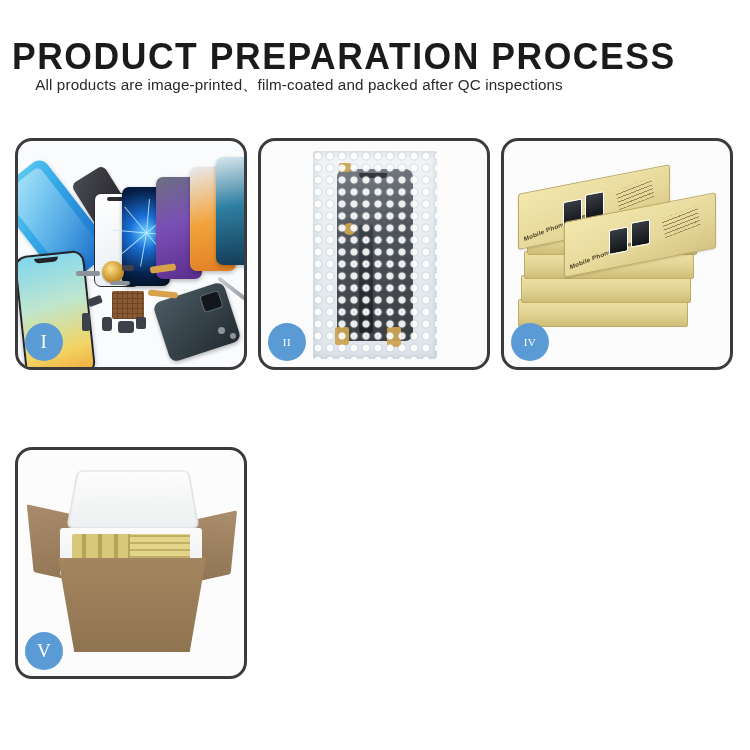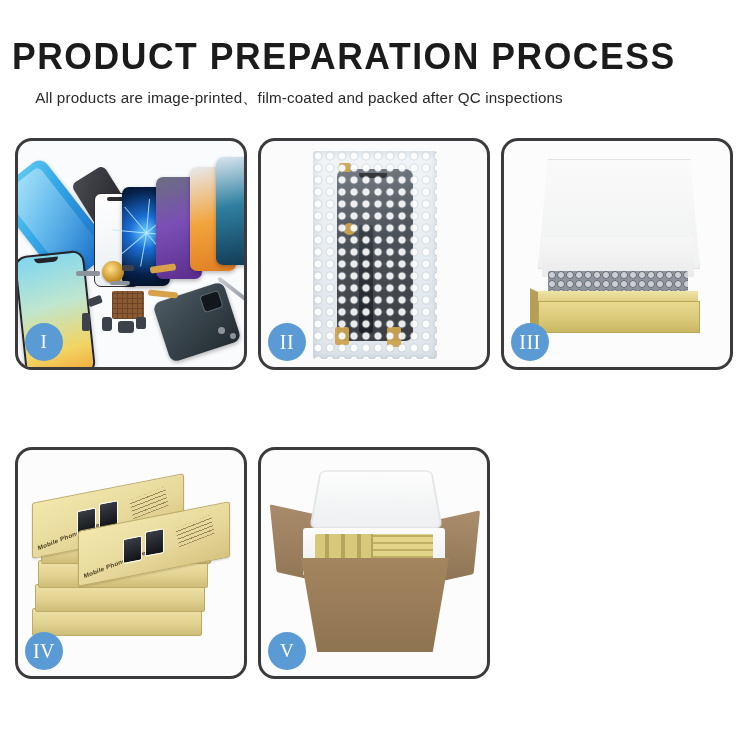--- a/index.html
+++ b/index.html
@@ -11,21 +11,21 @@
   .page{width:598px;height:750px;position:relative;background:#fff;}
 
   
   .header{padding-top:38px;text-align:center;}
   .title{
     font-size:37px;font-weight:700;letter-spacing:1.6px;
     color:#1b1b1b;line-height:1;white-space:nowrap;
     transform:scaleX(.96);
   }
   .subtitle{
-    margin-top:13px;font-size:15.2px;font-weight:400;
+    font-size:15.2px;font-weight:400;
     color:#2a2a2a;letter-spacing:.15px;white-space:nowrap;
   }
 
   
   .grid{
     position:absolute;left:15px;top:138px;
     width:720px;height:540px;
     display:grid;grid-template-columns:repeat(3,232px);
     grid-template-rows:repeat(2,232px);
     column-gap:11px;row-gap:77px;
@@ -35,21 +35,21 @@
     background:#fdfdfd;overflow:hidden;box-sizing:border-box;
   }
   .panel .scene{position:absolute;inset:0;overflow:hidden;}
   .badge{
     position:absolute;left:7px;bottom:6px;width:38px;height:38px;
     border-radius:50%;background:#5b9bd5;color:#fff;
     display:flex;align-items:center;justify-content:center;
     font-family:"Liberation Serif","DejaVu Serif",serif;
     font-size:19px;letter-spacing:.5px;z-index:40;
   }
-  .badge.narrow{font-size:20px;}
+  .badge.narrow{font-size:11px;}
 
   
   .p1{background:#fafbfc;}
   .ph{position:absolute;border-radius:9px;}
   .ph.blue1{
     left:4px;top:22px;width:62px;height:118px;
     background:linear-gradient(150deg,#6fd7f4 0%,#36a9e8 40%,#1566c4 100%);
     transform:rotate(-38deg);border-radius:10px;
     box-shadow:0 2px 4px rgba(0,0,0,.2);
   }
@@ -356,31 +356,20 @@
           <div class="flexcable"></div>
           <div class="tab" style="left:26px;top:12px;width:12px;height:9px;"></div>
           <div class="tab" style="left:30px;top:72px;width:13px;height:12px;border-radius:50%;"></div>
           <div class="tab" style="left:22px;top:176px;width:14px;height:18px;"></div>
           <div class="tab" style="left:74px;top:176px;width:14px;height:20px;"></div>
         </div>
       </div>
       <div class="badge narrow">II</div>
     </div>
 
-    <div class="panel p3">
-      <div class="scene">
-        <div class="box3-lid"></div>
-        <div class="box3-inner-foam"></div>
-        <div class="box3-bubble"></div>
-        <div class="box3-sideL"></div>
-        <div class="box3-rim"></div>
-        <div class="box3-front"></div>
-      </div>
-      <div class="badge narrow">III</div>
-    </div>
 
     <div class="panel p4">
       <div class="scene">
         <div class="stack">
           <div class="sbox s1"></div>
           <div class="sbox s2"></div>
           <div class="sbox s3"></div>
           <div class="sbox s4"></div>
           <div class="sbox s5"></div>
 

